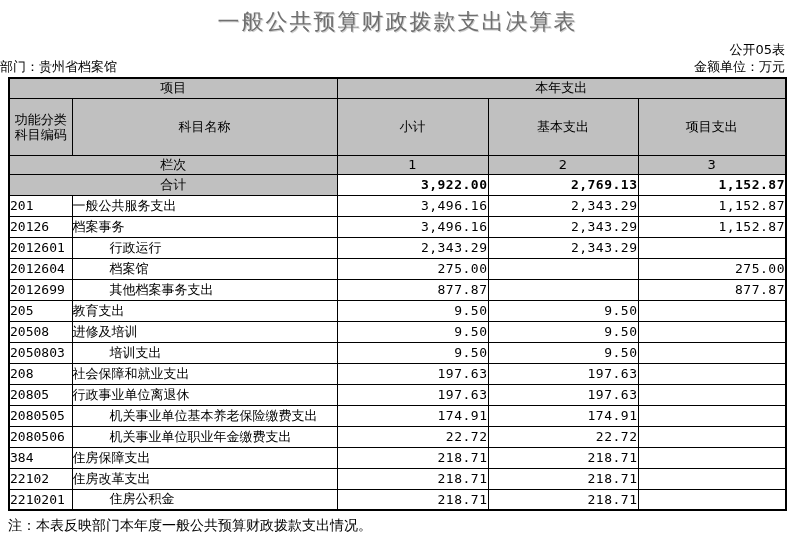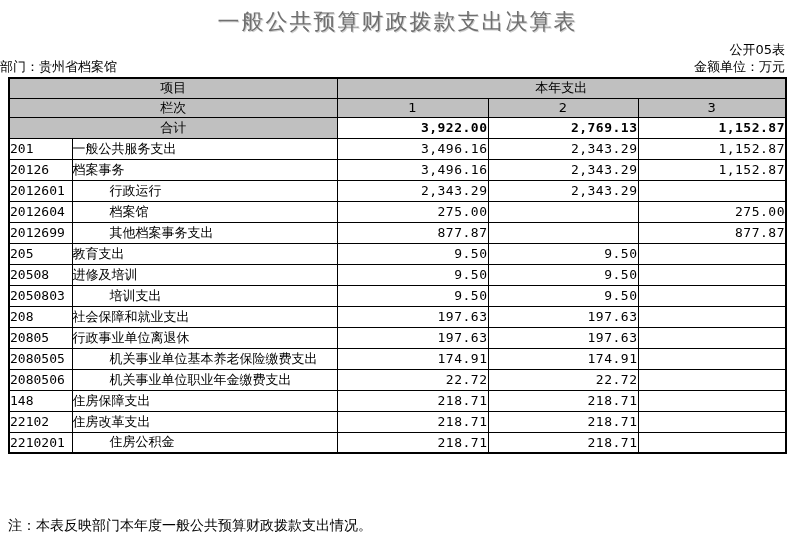--- a/index.html
+++ b/index.html
@@ -64,20 +64,30 @@
         <col style="width:265px">
         <col style="width:151px">
         <col style="width:150px">
         <col style="width:148px">
     </colgroup>
     <tbody>
       <tr class="r1">
         <th class="gray center" colspan="2">项目</th>
         <th class="gray center" colspan="3">本年支出</th>
       </tr>
+      <tr class="r2">
+        <th class="gray center">
+          <div class="two-line">功能分类</div>
+          <div class="two-line">科目编码</div>
+        </th>
+        <th class="gray center">科目名称</th>
+        <th class="gray center">小计</th>
+        <th class="gray center">基本支出</th>
+        <th class="gray center">项目支出</th>
+      </tr>
       <tr class="r3">
         <td class="gray center" colspan="2">栏次</td>
         <td class="gray center">1</td>
         <td class="gray center">2</td>
         <td class="gray center">3</td>
       </tr>
       <tr class="total-row">
         <td class="gray center" colspan="2">合计</td>
         <td class="num">3,922.00</td>
         <td class="num">2,769.13</td>
@@ -162,21 +172,21 @@
         <td class="num"></td>
       </tr>
       <tr class="data-row">
         <td class="code">2080506</td>
         <td class="name indent">机关事业单位职业年金缴费支出</td>
         <td class="num">22.72</td>
         <td class="num">22.72</td>
         <td class="num"></td>
       </tr>
       <tr class="data-row">
-        <td class="code">148</td>
+        <td class="code">384</td>
         <td class="name">住房保障支出</td>
         <td class="num">218.71</td>
         <td class="num">218.71</td>
         <td class="num"></td>
       </tr>
       <tr class="data-row">
         <td class="code">22102</td>
         <td class="name">住房改革支出</td>
         <td class="num">218.71</td>
         <td class="num">218.71</td>

